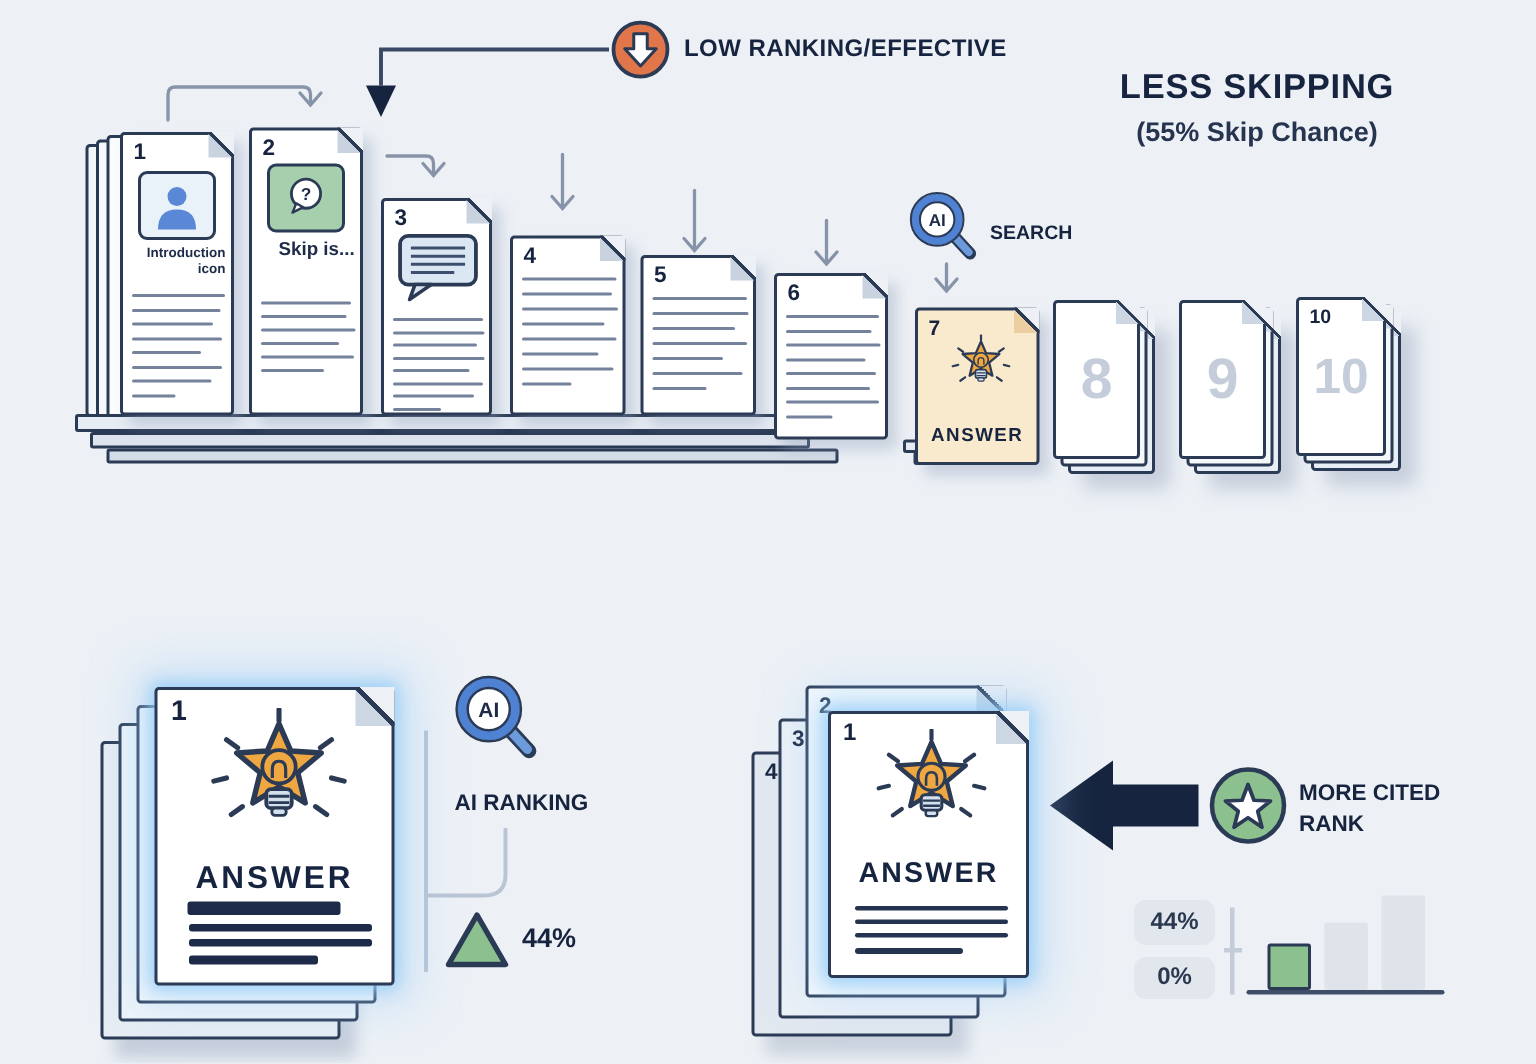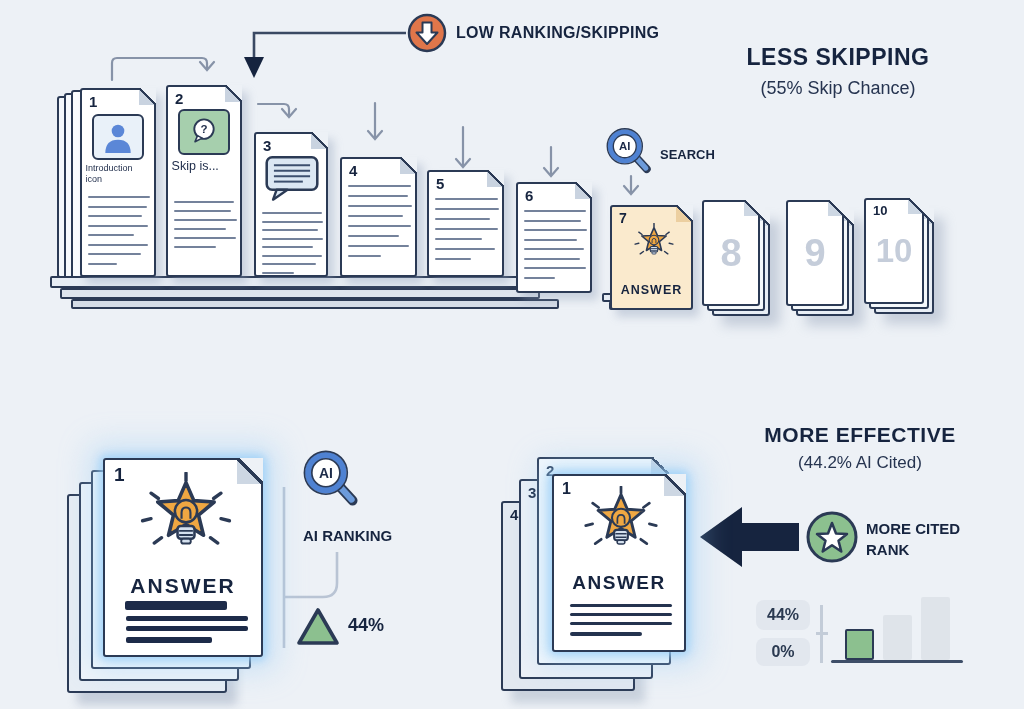--- a/index.html
+++ b/index.html
@@ -4,29 +4,29 @@
 <style>
   html,body{margin:0;padding:0;background:#edf1f6;font-family:"Liberation Sans",sans-serif;}
   #canvas{position:relative;width:1024px;height:709px;background:#edf1f6;overflow:hidden;color:#16243f;}
   .abs{position:absolute;}
   .card{position:absolute;background:#ffffff;border:2px solid #2b3a55;border-radius:3px;box-sizing:border-box;}
   .shadow{box-shadow:6px 7px 9px rgba(143,158,183,.38);}
   .dogear{position:absolute;top:-2px;right:-2px;
     background:linear-gradient(225deg,#edf1f6 0 45%,#2b3a55 45% 54%,var(--fold,#c9d3e0) 54% 100%);}
   .doc-num{position:absolute;font-weight:800;color:#16243f;line-height:1;}
   .line{position:absolute;background:#74829b;border-radius:2px;height:2.4px;}
-  .cap{position:absolute;left:5%;right:5%;text-align:left;font-weight:400;color:#1d2b49;}
+  .cap{position:absolute;left:5%;right:5%;text-align:right;font-weight:700;color:#1d2b49;}
   .ghost-num{position:absolute;inset:0;display:flex;align-items:center;justify-content:center;
     font-weight:800;color:#c5cdda;}
   .navy-bar{position:absolute;background:#1d2b49;border-radius:2px;}
   .thin-line{position:absolute;background:#24334f;border-radius:2px;}
   .glow{box-shadow:0 0 10px 3px rgba(152,206,248,.85),0 0 30px 14px rgba(152,206,248,.4);}
   .hblock{position:absolute;text-align:center;color:#16243f;}
   .hblock .h1{font-weight:800;letter-spacing:.5px;}
-  .hblock .sub{font-weight:400;color:#263450;}
+  .hblock .sub{font-weight:700;color:#263450;}
   .badgebox{position:absolute;background:#e2e7ee;border-radius:8px;display:flex;align-items:center;
     justify-content:center;font-weight:800;color:#2a3950;}
   .strip{position:absolute;background:#e7edf4;border:2px solid #2b3a55;border-radius:2px;box-sizing:border-box;}
   .answer-label{position:absolute;left:0;right:0;text-align:center;font-weight:800;color:#16243f;}
   .stack-num{position:absolute;top:3px;left:7px;font-weight:800;font-size:15px;color:#16243f;}
 </style>
 </head>
 <body>
 
 <div id="canvas">
@@ -225,21 +225,21 @@
         </div>
       </div>
     </div>
 
   <span class="abs" style="left:406px;top:12px;width:42px;height:42px;z-index:5">
     <svg viewBox="0 0 42 42" width="42" height="42">
       <circle cx="21" cy="21" r="18" fill="#e0764a" stroke="#2b3a55" stroke-width="2.5"></circle>
       <path d="M16.5,10.5 h9 v10 h6 L21,32 L10.5,20.5 h6 Z" fill="#ffffff" stroke="#2b3a55" stroke-width="2" stroke-linejoin="round"></path>
     </svg>
   </span>
-  <div class="abs" style="left:456px;top:24px;font-size:16px;font-weight:800;letter-spacing:.3px;z-index:5">LOW RANKING/SKIPPING</div>
+  <div class="abs" style="left:456px;top:24px;font-size:16px;font-weight:800;letter-spacing:.3px;z-index:5">LOW RANKING/EFFECTIVE</div>
 
   <div class="hblock" style="left:718px;top:44px;width:240px;z-index:5">
     <div class="h1" style="font-size:23px">LESS SKIPPING</div>
     <div class="sub" style="font-size:18px;margin-top:7px">(55% Skip Chance)</div>
   </div>
 
   <span id="top-mag" class="abs" style="left:602px;top:126px;width:54px;height:54px;z-index:5"><svg viewBox="0 0 64 64" width="100%" height="100%">
  <line x1="41" y1="38" x2="53" y2="51" stroke="#2b3a55" stroke-width="9.5" stroke-linecap="round"></line>
  <line x1="41" y1="38" x2="52" y2="50" stroke="#6c9bdb" stroke-width="6" stroke-linecap="round"></line>
  <circle cx="27" cy="24" r="17" fill="#ffffff" stroke="#4f82d2" stroke-width="6.5"></circle>
@@ -333,24 +333,20 @@
 <path d="M43.5,55.5 H56.5 M43.5,59.5 H56.5" stroke="#2b3a55" stroke-width="1.8"></path>
 <rect x="45.5" y="63" width="9" height="4.5" rx="2" fill="#d4e0ee" stroke="#2b3a55" stroke-width="1.8"></rect>
 </svg></span>
     <div class="answer-label" style="top:96px;font-size:19px;letter-spacing:1.5px">ANSWER</div>
     <div class="thin-line" style="left:16px;top:128px;width:102px;height:3px"></div>
     <div class="thin-line" style="left:16px;top:137px;width:102px;height:3px"></div>
     <div class="thin-line" style="left:16px;top:146px;width:102px;height:3px"></div>
     <div class="thin-line" style="left:16px;top:156px;width:72px;height:4px"></div>
   </div>
 
-  <div class="hblock" style="left:740px;top:423px;width:240px;z-index:5">
-    <div class="h1" style="font-size:21px">MORE EFFECTIVE</div>
-    <div class="sub" style="font-size:17px;margin-top:6px">(44.2% AI Cited)</div>
-  </div>
 
   <span class="abs" style="left:805px;top:510px;width:54px;height:54px;z-index:5">
     <svg viewBox="0 0 54 54" width="54" height="54">
       <circle cx="27" cy="27" r="24" fill="#8cc08f" stroke="#2b3a55" stroke-width="3"></circle>
       <path d="M27,13 L31,23.5 L42,24 L33.5,30.8 L36.3,41.5 L27,35.2 L17.7,41.5 L20.5,30.8 L12,24 L23,23.5 Z" fill="#ffffff" stroke="#2b3a55" stroke-width="2.5" stroke-linejoin="round"></path>
     </svg>
   </span>
   <div class="abs" style="left:866px;top:518px;font-size:15px;font-weight:800;line-height:21px;z-index:5">
     <div>MORE CITED</div>
     <div>RANK</div>

